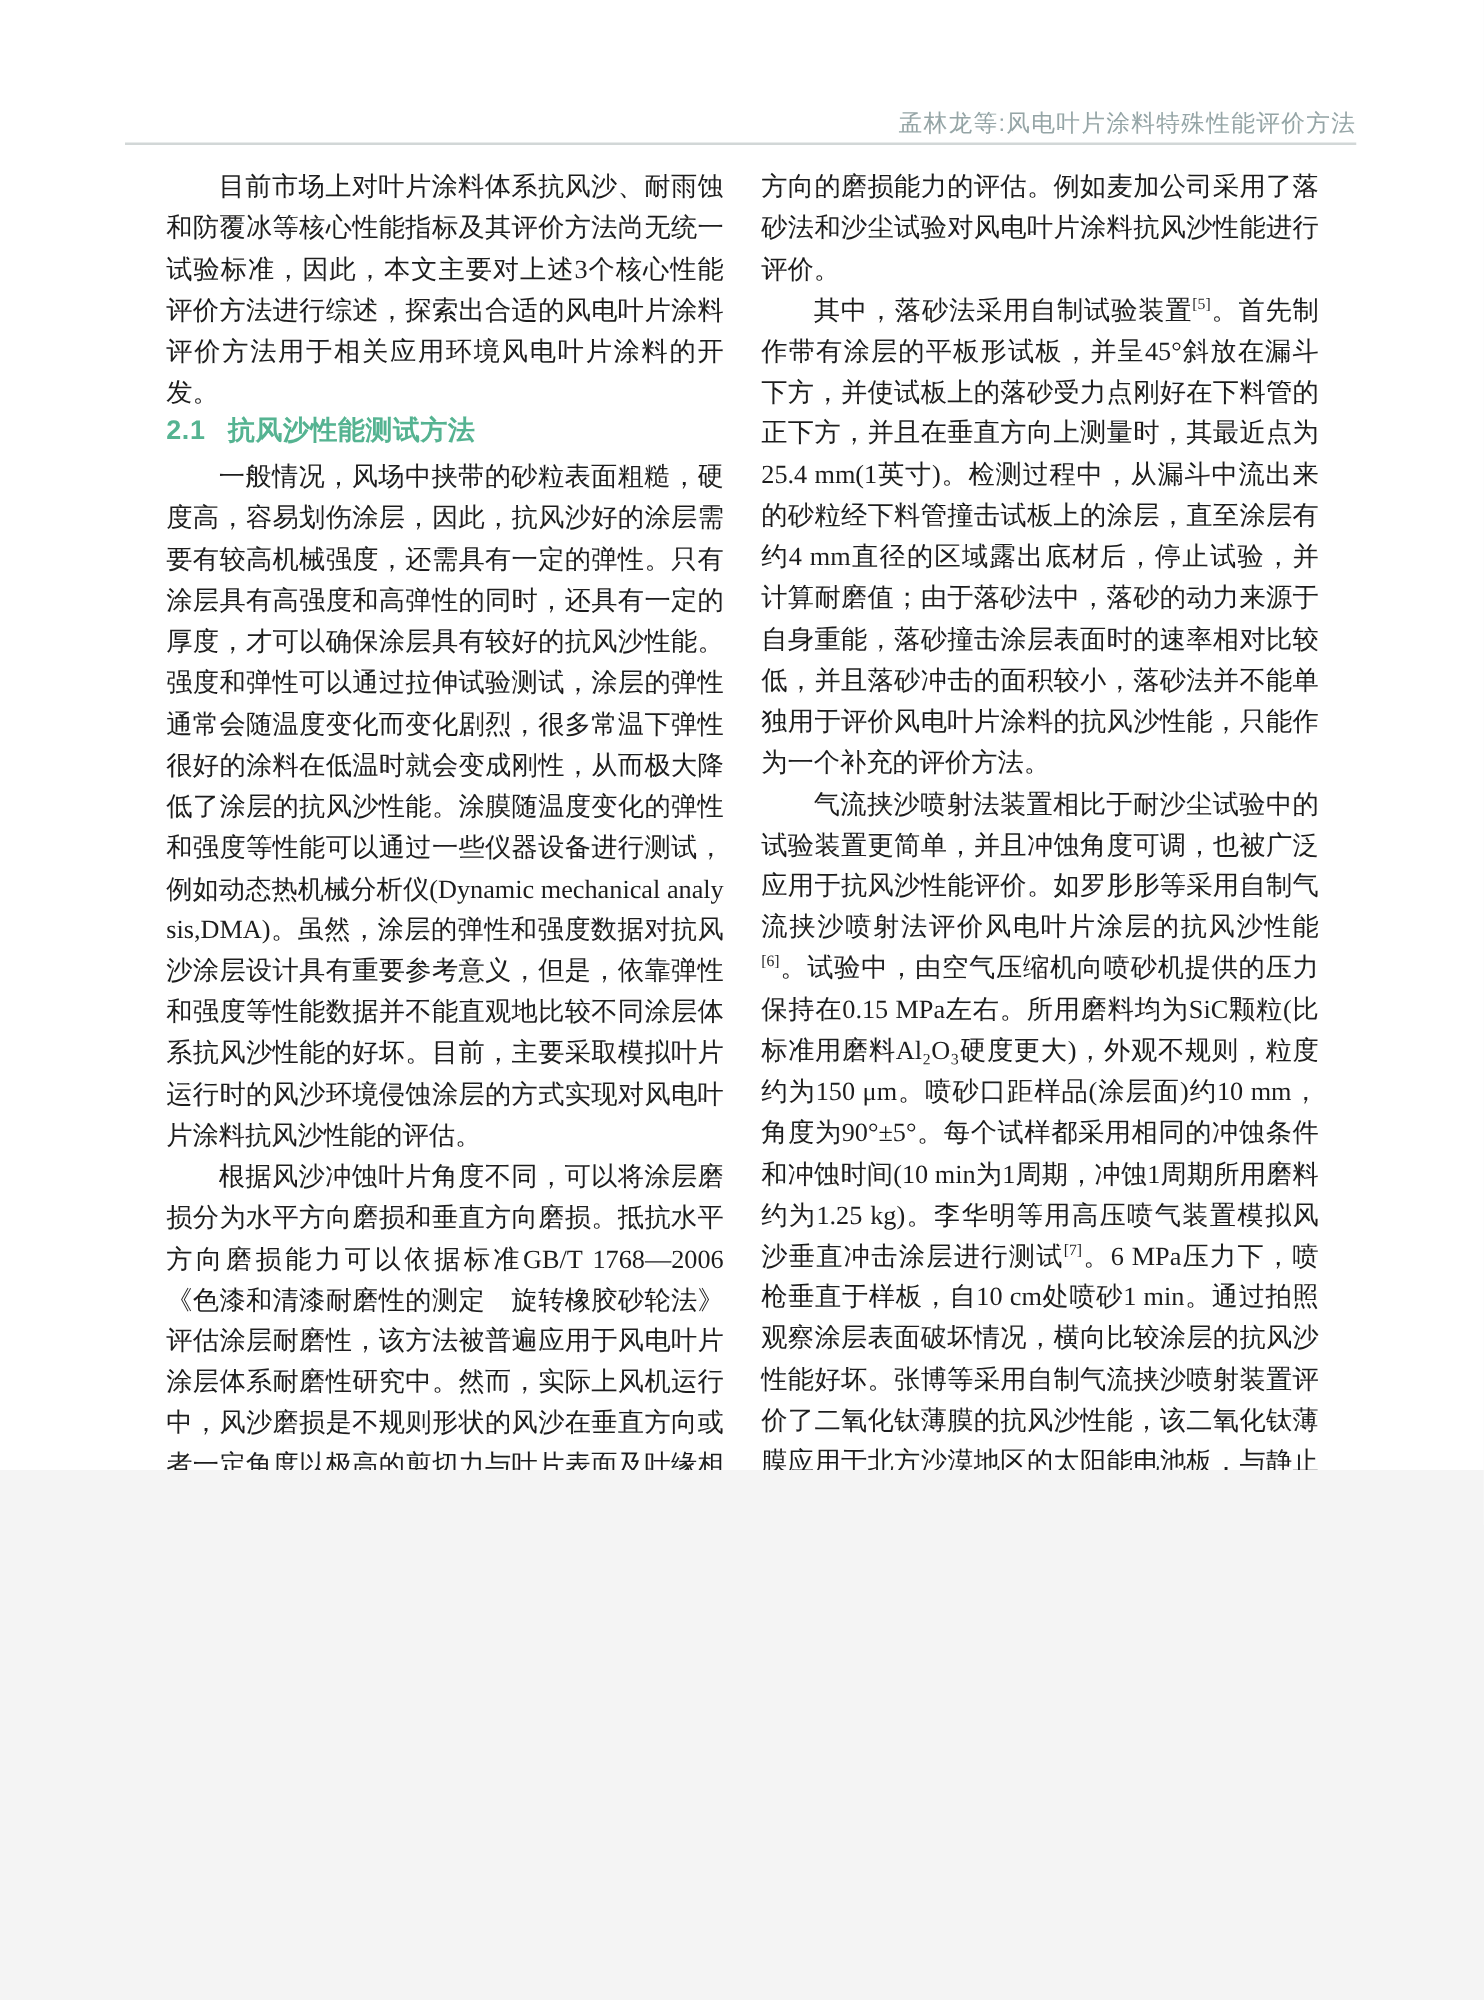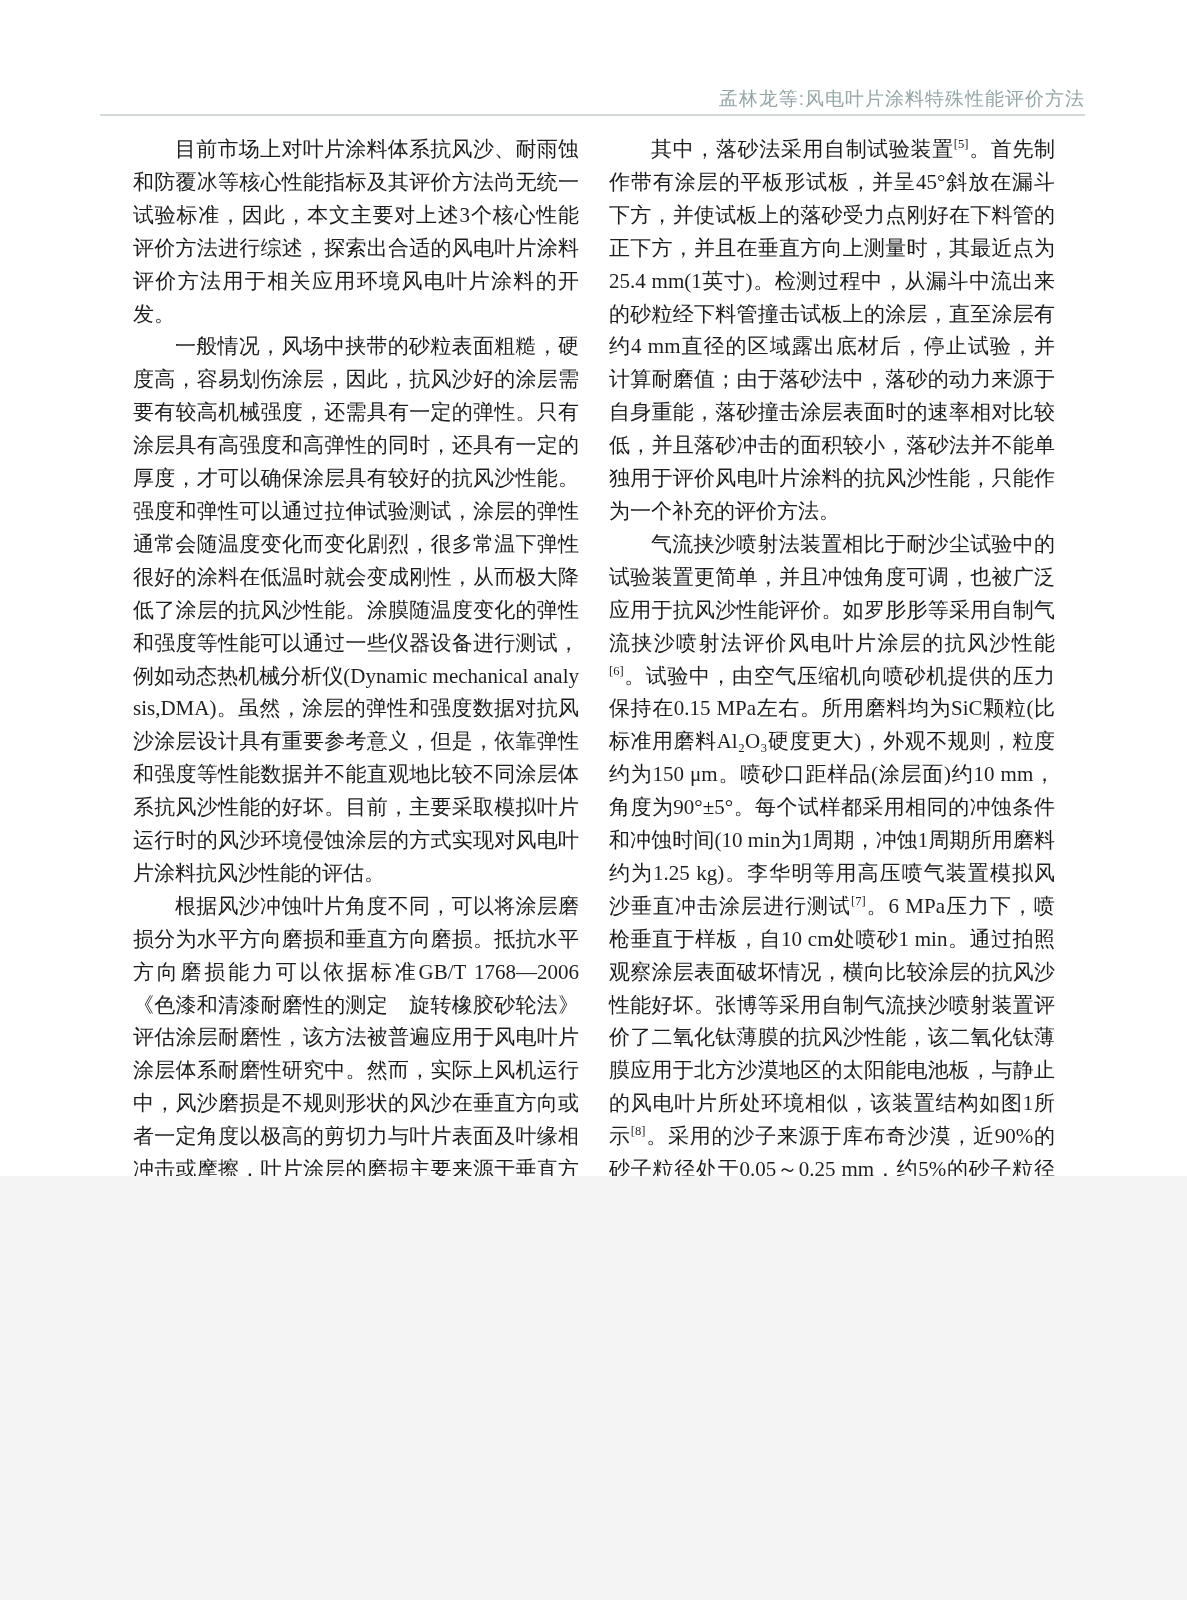--- a/index.html
+++ b/index.html
@@ -70,24 +70,26 @@
 
 <div class="page" style="--accent: #55b391; --runhead: #95a5a6; --rule: #d2d7d7; --ink: #1d1d1d; --footgray: #7e93a2; --footbar: #275e88; --footpage: #2f6595;">
 
   <div class="running-title">孟林龙等:风电叶片涂料特殊性能评价方法</div>
 
   <div class="header-rule"></div>
 
   <div class="content">
     <div class="col" id="col-left">
         <p>目前市场上对叶片涂料体系抗风沙、耐雨蚀和防覆冰等核心性能指标及其评价方法尚无统一试验标准，因此，本文主要对上述3个核心性能评价方法进行综述，探索出合适的风电叶片涂料评价方法用于相关应用环境风电叶片涂料的开发。</p>
+        <div class="sec h2"><span class="secnum">2.1</span><span>抗风沙性能测试方法</span></div>
         <p>一般情况，风场中挟带的砂粒表面粗糙，硬度高，容易划伤涂层，因此，抗风沙好的涂层需要有较高机械强度，还需具有一定的弹性。只有涂层具有高强度和高弹性的同时，还具有一定的厚度，才可以确保涂层具有较好的抗风沙性能。强度和弹性可以通过拉伸试验测试，涂层的弹性通常会随温度变化而变化剧烈，很多常温下弹性很好的涂料在低温时就会变成刚性，从而极大降低了涂层的抗风沙性能。涂膜随温度变化的弹性和强度等性能可以通过一些仪器设备进行测试，例如动态热机械分析仪(Dynamic mechanical analysis,DMA)。虽然，涂层的弹性和强度数据对抗风沙涂层设计具有重要参考意义，但是，依靠弹性和强度等性能数据并不能直观地比较不同涂层体系抗风沙性能的好坏。目前，主要采取模拟叶片运行时的风沙环境侵蚀涂层的方式实现对风电叶片涂料抗风沙性能的评估。</p>
         <p>根据风沙冲蚀叶片角度不同，可以将涂层磨损分为水平方向磨损和垂直方向磨损。抵抗水平方向磨损能力可以依据标准GB/T 1768—2006《色漆和清漆耐磨性的测定　旋转橡胶砂轮法》评估涂层耐磨性，该方法被普遍应用于风电叶片涂层体系耐磨性研究中。然而，实际上风机运行中，风沙磨损是不规则形状的风沙在垂直方向或者一定角度以极高的剪切力与叶片表面及叶缘相冲击或摩擦，叶片涂层的磨损主要来源于垂直方向上沙尘的撞击，相关评价方法行业内还未统一。目前，文献中主要有落砂法、气流挟沙试验法和耐沙尘试验等方法用于风电叶片涂层抵抗垂直</p>
       </div>
     <div class="col" id="col-right">
+        <p class="cont">方向的磨损能力的评估。例如麦加公司采用了落砂法和沙尘试验对风电叶片涂料抗风沙性能进行评价。</p>
         <p>其中，落砂法采用自制试验装置<sup>[5]</sup>。首先制作带有涂层的平板形试板，并呈45°斜放在漏斗下方，并使试板上的落砂受力点刚好在下料管的正下方，并且在垂直方向上测量时，其最近点为25.4 mm(1英寸)。检测过程中，从漏斗中流出来的砂粒经下料管撞击试板上的涂层，直至涂层有约4 mm直径的区域露出底材后，停止试验，并计算耐磨值；由于落砂法中，落砂的动力来源于自身重能，落砂撞击涂层表面时的速率相对比较低，并且落砂冲击的面积较小，落砂法并不能单独用于评价风电叶片涂料的抗风沙性能，只能作为一个补充的评价方法。</p>
         <p>气流挟沙喷射法装置相比于耐沙尘试验中的试验装置更简单，并且冲蚀角度可调，也被广泛应用于抗风沙性能评价。如罗肜肜等采用自制气流挟沙喷射法评价风电叶片涂层的抗风沙性能<sup>[6]</sup>。试验中，由空气压缩机向喷砂机提供的压力保持在0.15 MPa左右。所用磨料均为SiC颗粒(比标准用磨料Al₂O₃硬度更大)，外观不规则，粒度约为150 μm。喷砂口距样品(涂层面)约10 mm，角度为90°±5°。每个试样都采用相同的冲蚀条件和冲蚀时间(10 min为1周期，冲蚀1周期所用磨料约为1.25 kg)。李华明等用高压喷气装置模拟风沙垂直冲击涂层进行测试<sup>[7]</sup>。6 MPa压力下，喷枪垂直于样板，自10 cm处喷砂1 min。通过拍照观察涂层表面破坏情况，横向比较涂层的抗风沙性能好坏。张博等采用自制气流挟沙喷射装置评价了二氧化钛薄膜的抗风沙性能，该二氧化钛薄膜应用于北方沙漠地区的太阳能电池板，与静止的风电叶片所处环境相似，该装置结构如图1所示<sup>[8]</sup>。采用的沙子来源于库布奇沙漠，近90%的砂子粒径处于0.05～0.25 mm，约5%的砂子粒径处于0.25～0.5 mm。可模拟8级以上风力和强沙尘暴天气风沙环境，并可调节风沙撞击样板表面的角度，通过测量冲蚀磨损率实现对不同涂层抗风沙性能的横向比较。冲蚀磨损率计算公式如式(1)所示。</p>
       </div>
   </div>
 
   <div class="footer">
     <div class="footer-brand">
       <div class="footer-cn">停止试验</div>
       <div class="footer-en">Testing and Evaluation</div>
     </div>

